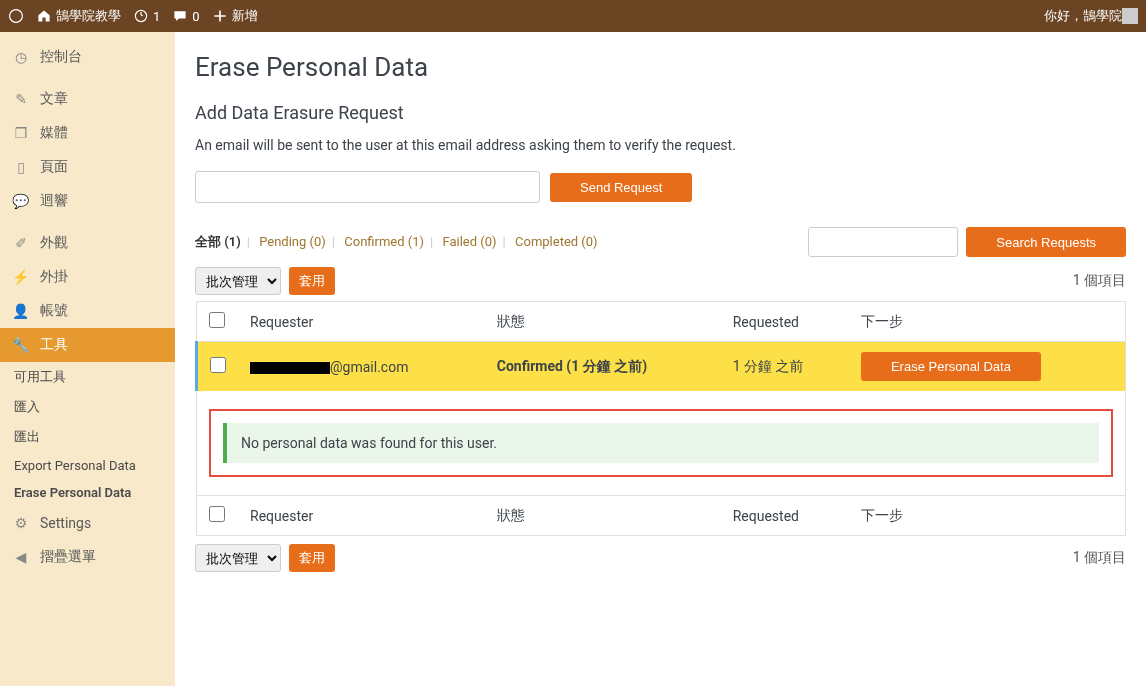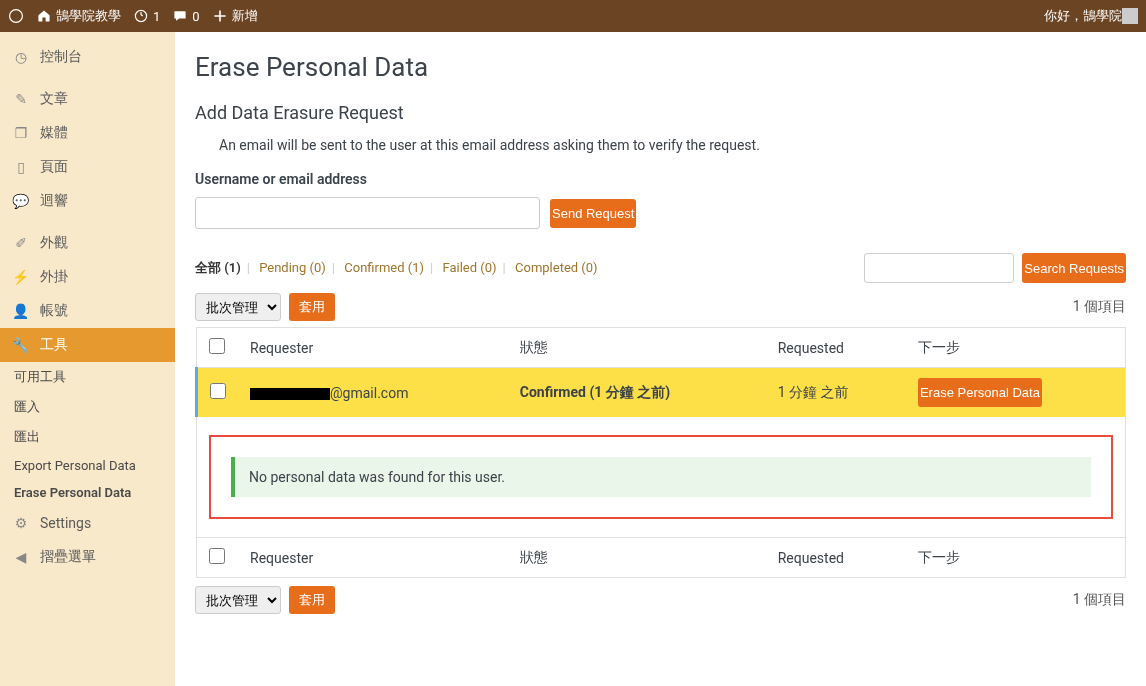--- a/index.html
+++ b/index.html
@@ -19,26 +19,26 @@
 .side-item.active::after { content: ""; position: absolute; right: -8px; top: 50%; transform: translateY(-50%); border: 8px solid transparent; border-left-color: #e6992f; }
 .side-icon { width: 18px; height: 18px; display: flex; align-items: center; justify-content: center; color: #888; }
 .side-item.active .side-icon { color: #fff; }
 .sub-item { padding: 6px 14px; font-size: 13px; color: #4a4a4a; cursor: pointer; }
 .sub-item.current { font-weight: 600; }
 .side-sep { height: 8px; }
 
 .main { flex: 1; padding: 20px; background: #fff; }
 h1 { font-size: 26px; font-weight: 400; color: #3c434a; margin-bottom: 20px; }
 h2 { font-size: 18px; font-weight: 400; margin-bottom: 14px; }
-.desc { font-size: 14px; margin-bottom: 18px; color: #3c434a; margin-left: 24px; }
+.desc { font-size: 14px; margin-bottom: 18px; color: #3c434a; }
 .field-label { font-weight: 600; font-size: 14px; margin-bottom: 10px; display: block; }
 .form-row { display: flex; gap: 10px; align-items: center; margin-bottom: 24px; }
 .text-input { width: 345px; height: 32px; border: 1px solid #ccc; border-radius: 3px; padding: 0 8px; font-size: 14px; }
 
-.btn { background: #e86d1a; color: #fff; border: none; padding: 7px 2px; border-radius: 3px; font-size: 13px; cursor: pointer; font-weight: 500; }
+.btn { background: #e86d1a; color: #fff; border: none; padding: 7px 30px; border-radius: 3px; font-size: 13px; cursor: pointer; font-weight: 500; }
 .btn-sm { padding: 5px 10px; }
 
 .filter-row { display: flex; justify-content: space-between; align-items: center; margin-bottom: 10px; }
 .filters { font-size: 13px; }
 .filt { color: #a0752d; cursor: pointer; }
 .filt.cur { color: #333; font-weight: 600; }
 .filt-sep { color: #ccc; margin: 0 6px; }
 .search-box { display: flex; gap: 8px; }
 .search-input { width: 150px; height: 30px; border: 1px solid #ccc; border-radius: 3px; padding: 0 8px; }
 
@@ -51,21 +51,21 @@
 .table th, .table td { text-align: left; padding: 10px 12px; font-size: 14px; }
 .table th { font-weight: 400; color: #3c434a; border-bottom: 1px solid #e0e0e0; }
 .table tfoot th { border-top: 1px solid #e0e0e0; border-bottom: none; }
 .check-col { width: 40px; }
 .chk { width: 16px; height: 16px; }
 .row-hl { background: #fde047; border-left: 3px solid #5aa9e6; }
 .redact { background: #000; display: inline-block; width: 80px; height: 12px; vertical-align: middle; }
 .action-cell { text-align: right; }
 
 .notice-wrap { padding: 0; }
-.notice-outer { border: 2px solid #e74c3c; padding: 20px; margin: 8px 0; }
+.notice-outer { border: 2px solid #e74c3c; padding: 12px; margin: 8px 0; }
 .notice { background: #eaf6ea; border-left: 4px solid #4cae4c; padding: 12px 14px; font-size: 14px; color: #3c434a; }
 
 .icon-svg { width: 16px; height: 16px; fill: currentColor; }
 </style>
 </head>
 <body>
 
 <div class="topbar">
   <div class="topbar-left">
     <span class="topbar-item">
@@ -156,21 +156,20 @@
     <div class="side-item">
         <span class="side-icon">◀</span>
         <span>摺疊選單</span>
       </div>
   </div>
 
   <div class="main">
     <h1>Erase Personal Data</h1>
     <h2>Add Data Erasure Request</h2>
     <p class="desc">An email will be sent to the user at this email address asking them to verify the request.</p>
-    <label class="field-label">Username or email address</label>
     <div class="form-row">
       <input type="text" class="text-input" style="">
       <button class="btn">Send Request</button>
     </div>
 
     <div class="filter-row">
       <div class="filters">
         <span class="filt cur">全部 (1)</span><span class="filt-sep">|</span>
         <span class="filt">Pending (0)</span><span class="filt-sep">|</span>
         <span class="filt">Confirmed (1)</span><span class="filt-sep">|</span>

